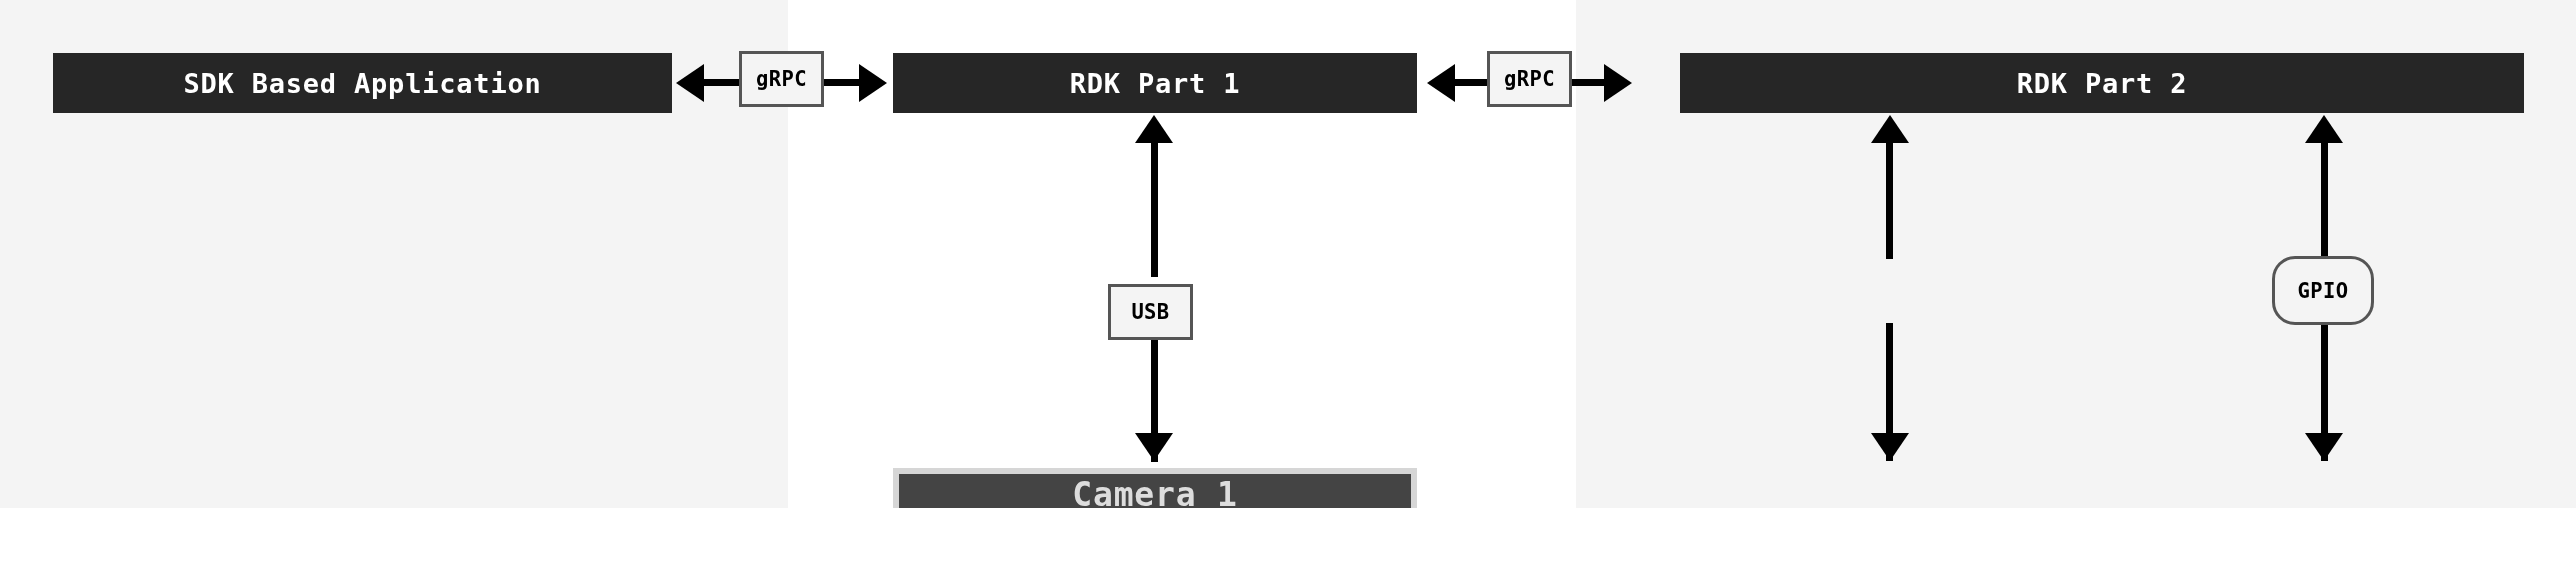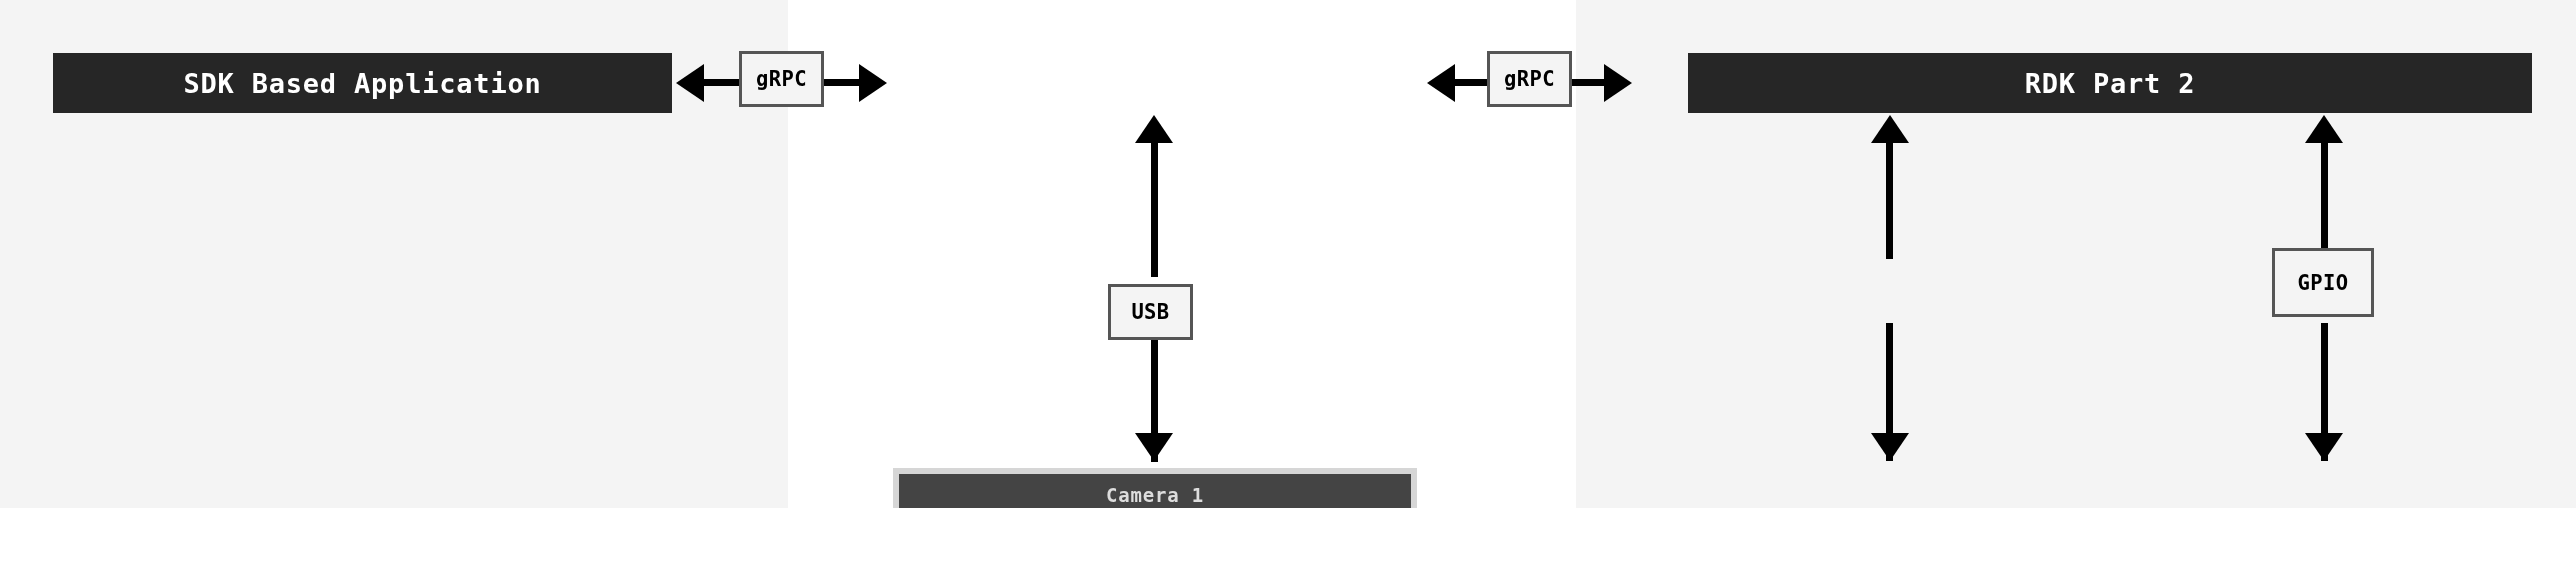--- a/index.html
+++ b/index.html
@@ -37,21 +37,21 @@
   .node-dark {
     background: #262626;
     color: #ffffff;
     font-size: 27px;
     font-weight: bold;
     font-family: "DejaVu Sans Mono", monospace;
   }
   .node-device {
     background: #444444;
     color: #dddddd;
-    font-size: 19px;
+    font-size: 33px;
     font-weight: bold;
     border: 6.6px solid #d6d6d6;
     font-family: "DejaVu Sans Mono", monospace;
   }
   .edge-label {
     position: absolute;
     box-sizing: border-box;
     display: flex;
     align-items: center;
     justify-content: center;
@@ -109,22 +109,23 @@
 <body>
 
 <div id="canvas">
 
   <div class="band band-left"></div>
   <div class="band band-mid"></div>
   <div class="band band-right"></div>
 
   <div class="node node-dark" style="left:53px; top:53px; width:619px; height:60px;">SDK Based Application</div>
 
+  <div class="node node-dark" style="left:893px; top:53px; width:524px; height:60px;">RDK Part 1</div>
 
-  <div class="node node-dark" style="left:1680px; top:53px; width:844px; height:60px;margin-left:8px;">RDK Part 2</div>
+  <div class="node node-dark" style="left:1680px; top:53px; width:844px; height:60px;">RDK Part 2</div>
 
   <div class="arrow-left" style="left:676px; top:64px;"></div>
   <div class="h-shaft" style="left:704px; top:79px; width:38px;"></div>
   <div class="edge-label" style="left:739px; top:51px; width:85px; height:56px;">gRPC</div>
   <div class="h-shaft" style="left:821px; top:79px; width:38px;"></div>
   <div class="arrow-right" style="left:859px; top:64px;"></div>
 
   <div class="arrow-left" style="left:1427px; top:64px;"></div>
   <div class="h-shaft" style="left:1455px; top:79px; width:36px;"></div>
   <div class="edge-label" style="left:1487px; top:51px; width:85px; height:56px;">gRPC</div>
@@ -137,21 +138,21 @@
   <div class="v-shaft" style="left:1151px; top:327px; height:135px;"></div>
   <div class="arrow-down" style="left:1135px; top:433px;"></div>
 
   <div class="arrow-up" style="left:1871px; top:115px;"></div>
   <div class="v-shaft" style="left:1886px; top:141px; height:118px;"></div>
   <div class="v-shaft" style="left:1886px; top:323px; height:138px;"></div>
   <div class="arrow-down" style="left:1871px; top:433px;"></div>
 
   <div class="arrow-up" style="left:2305px; top:115px;"></div>
   <div class="v-shaft" style="left:2321px; top:141px; height:118px;"></div>
-  <div class="edge-label" style="left:2272px; top:248px; width:102px; height:69px;">GPIO</div>
+  <div class="edge-label" style="left:2272px; top:256px; width:102px; height:69px;border-radius:23px;">GPIO</div>
   <div class="v-shaft" style="left:2321px; top:323px; height:138px;"></div>
   <div class="arrow-down" style="left:2305px; top:433px;"></div>
 
   <div class="node node-device" style="left:893px; top:468px; width:524px; height:53px;">Camera 1</div>
 
 
 
 </div>
 
 

